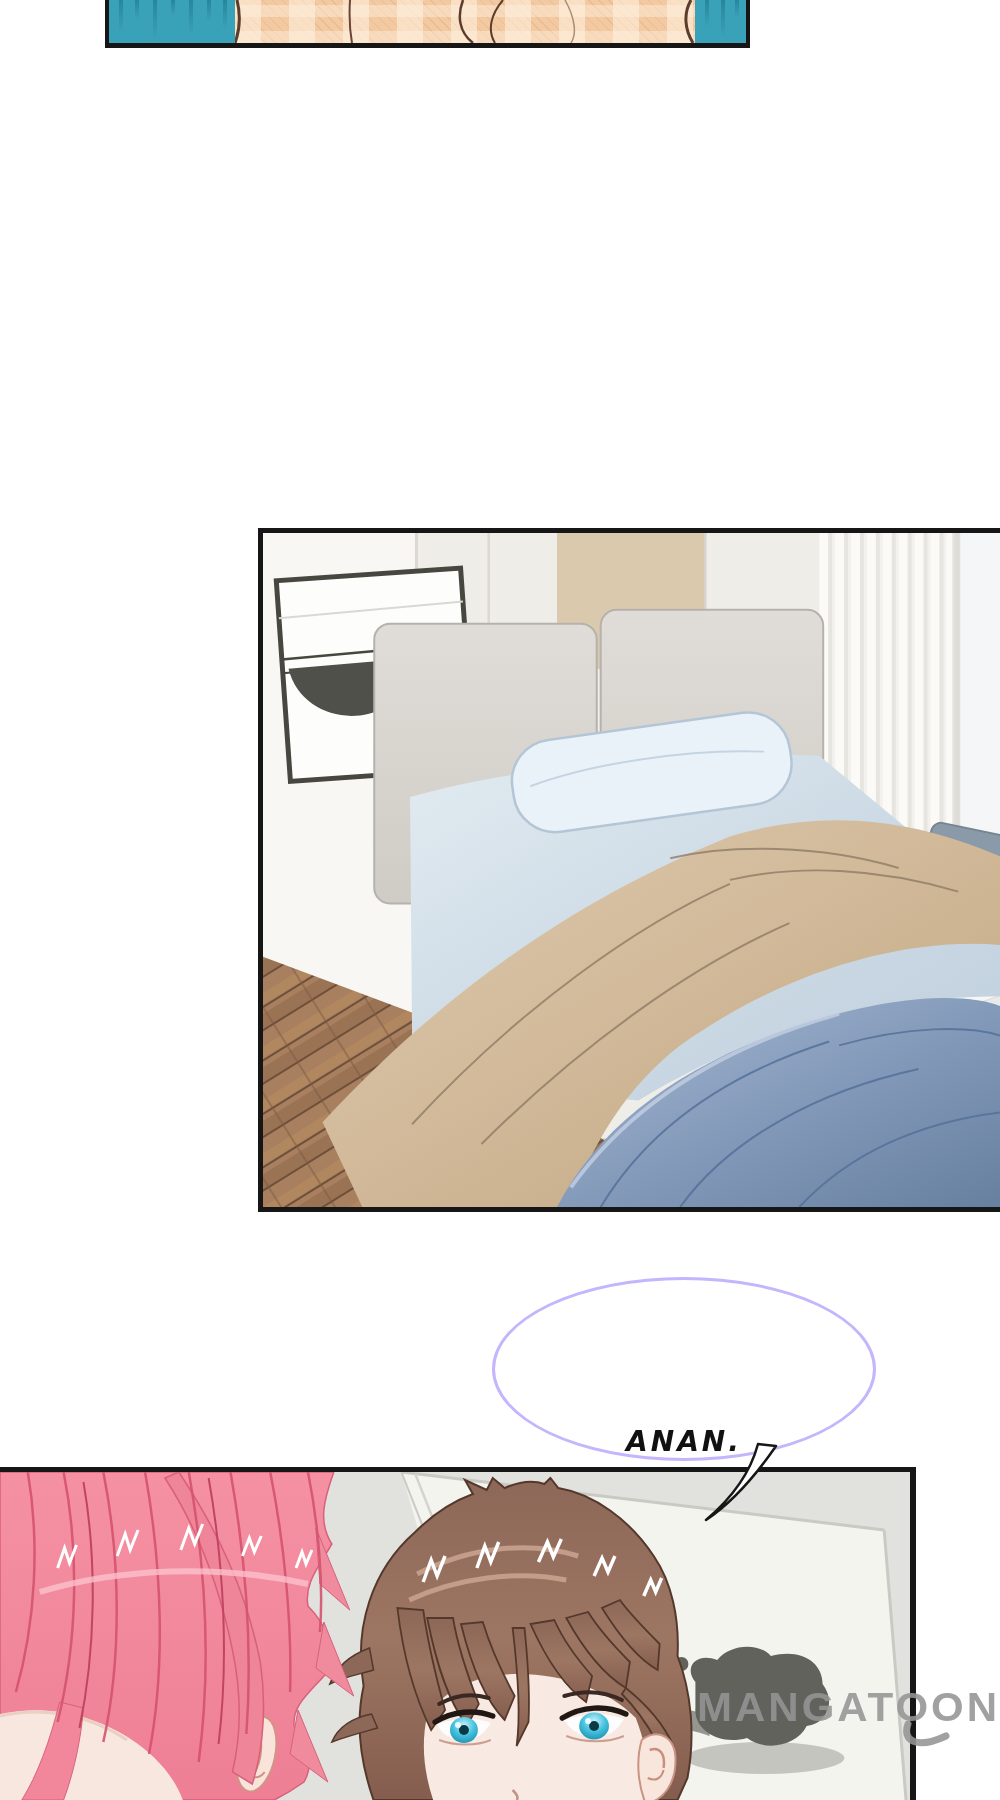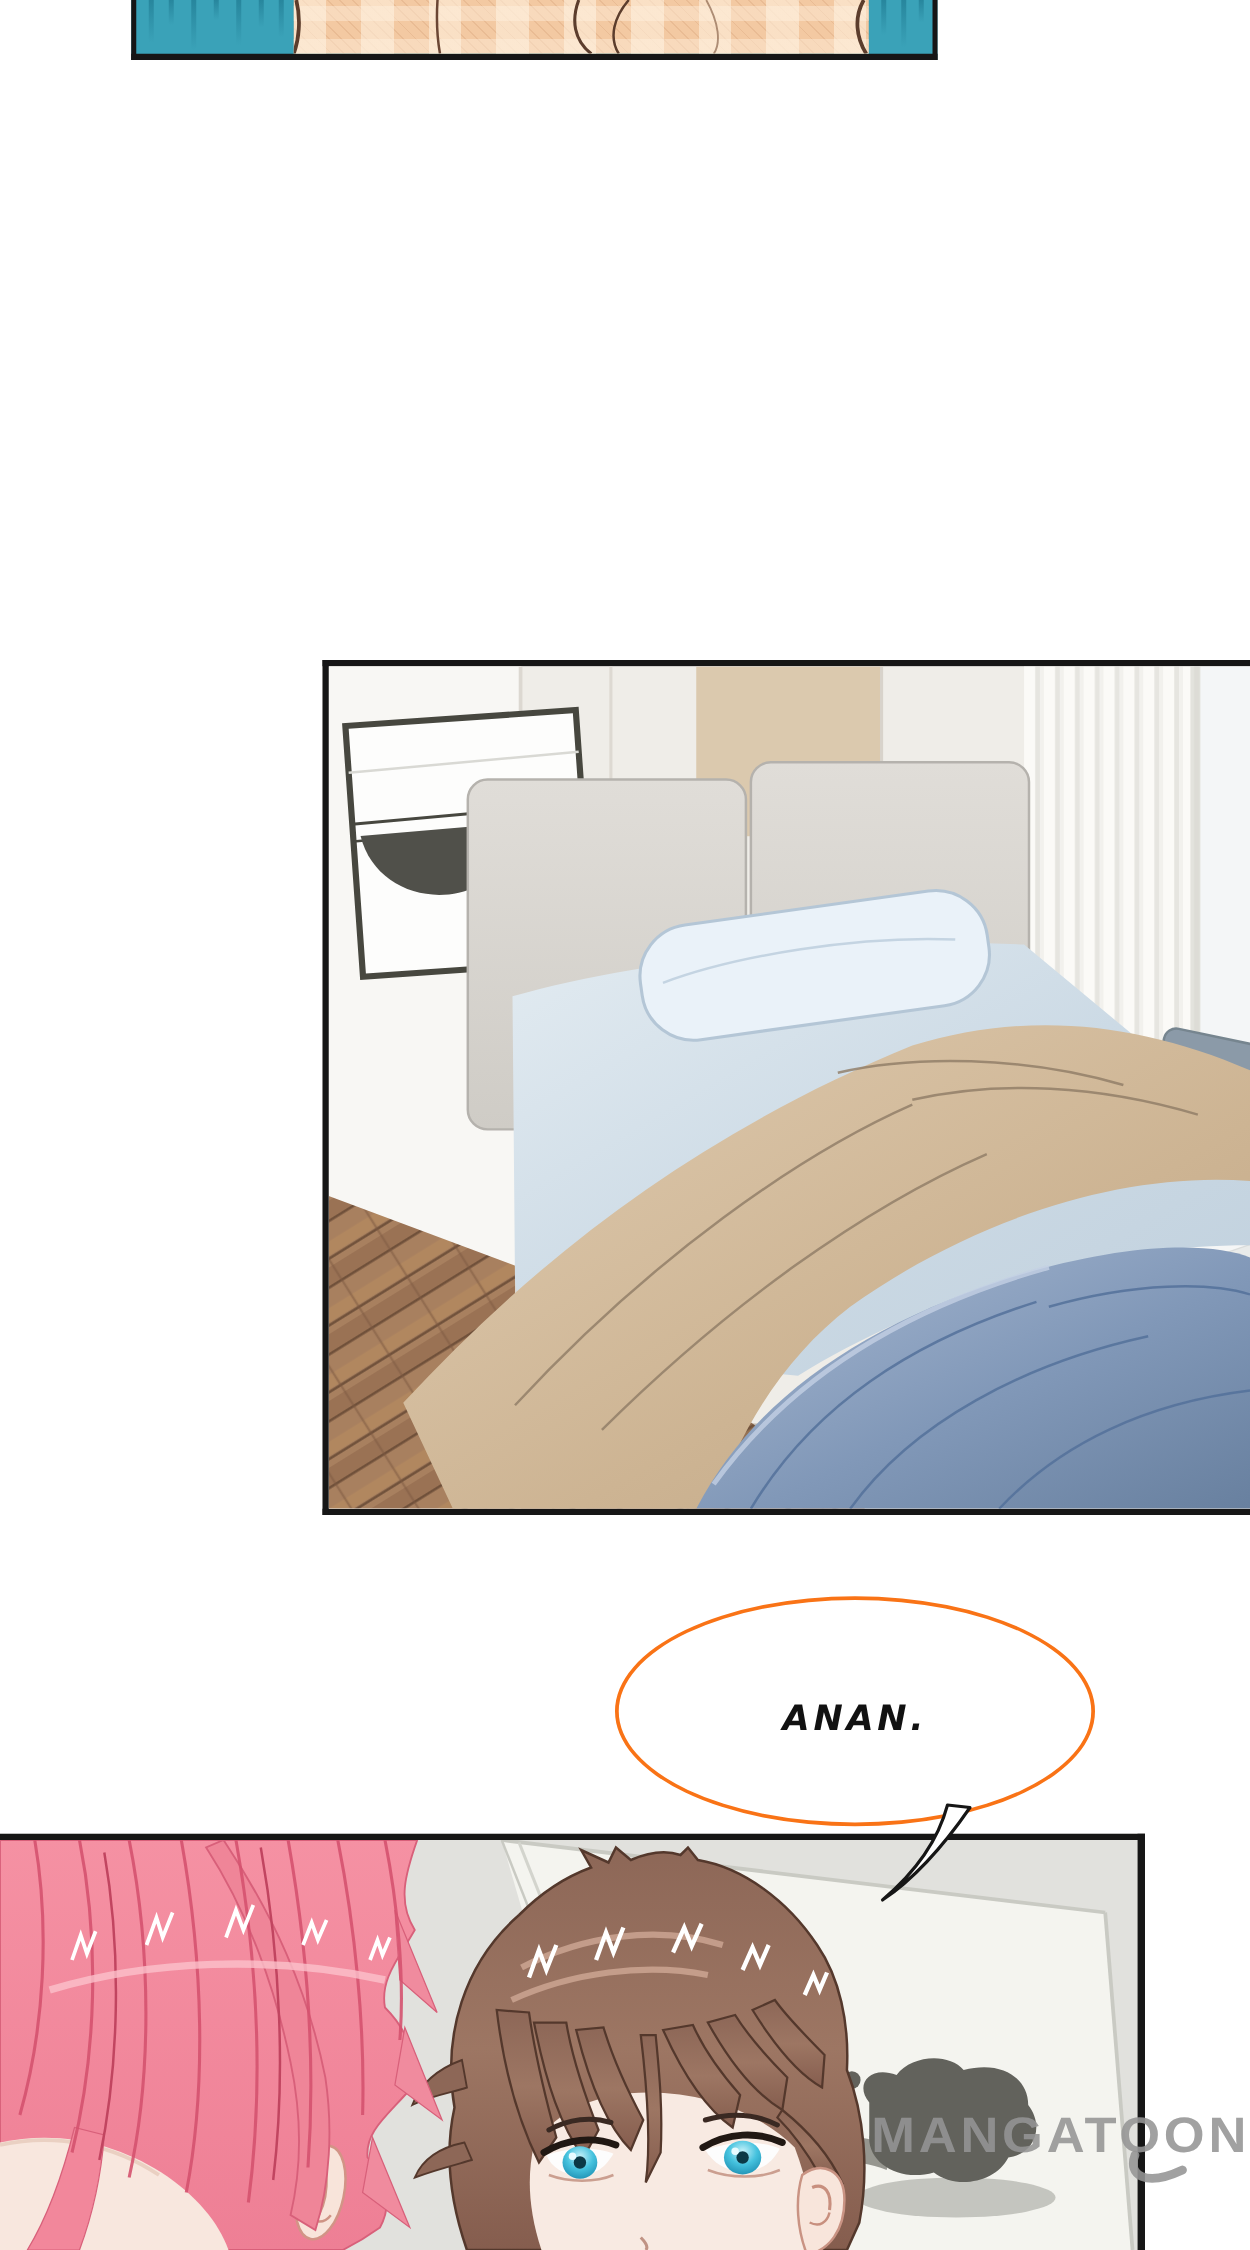--- a/index.html
+++ b/index.html
@@ -15,22 +15,22 @@
     background-image:
       repeating-linear-gradient(90deg,rgba(255,243,226,.55) 0 26px,rgba(255,243,226,0) 26px 54px),
       repeating-linear-gradient(0deg,rgba(255,238,220,.45) 0 12px,rgba(255,238,220,0) 12px 26px),
       repeating-linear-gradient(45deg,rgba(199,141,99,.22) 0 1px,rgba(199,141,99,0) 1px 7px);
     background-color:#f3c9a2;}
   
   .panel-bedroom{left:258px;top:528px;width:742px;height:684px;box-sizing:border-box;
     border:5px solid #161616;border-right:none;background:#f2f0ec;overflow:hidden;}
   .panel-bedroom svg{display:block;width:100%;height:100%;}
   
-  .bubble{left:492px;top:1277px;width:384px;height:184px;background:#fff;border:3px solid #f97316;
-    border-radius:50%;z-index:7;display:flex;align-items:center;justify-content:center;box-sizing:border-box;}
+  .bubble{left:492px;top:1277px;width:384px;height:184px;background:#fff;border:3px solid #c4b5fd;
+    border-radius:50%;z-index:7;display:flex;align-items:flex-end;justify-content:center;box-sizing:border-box;}
   .bubble span{font-family:"DejaVu Sans",sans-serif;font-style:italic;font-weight:bold;
     font-size:28px;letter-spacing:3px;color:#111;padding-top:10px;}
   .tail{left:690px;top:1430px;width:100px;height:96px;z-index:8;}
   
   .panel-closeup{left:0;top:1467px;width:916px;height:333px;box-sizing:border-box;
     border-top:5px solid #161616;border-right:6px solid #161616;background:#e4e5e0;overflow:hidden;z-index:2;}
   .panel-closeup svg{display:block;width:100%;height:100%;}
   
   .watermark{left:697px;top:1684px;z-index:9;font-weight:bold;font-size:42px;letter-spacing:3px;
     color:#959595;opacity:.88;white-space:nowrap;transform:scaleY(.95);}

